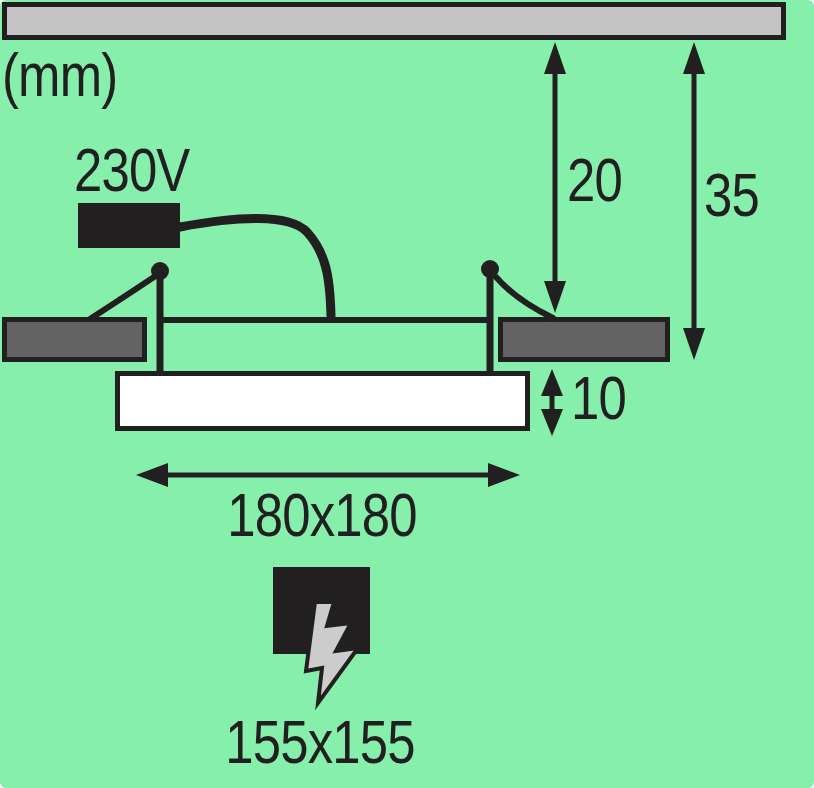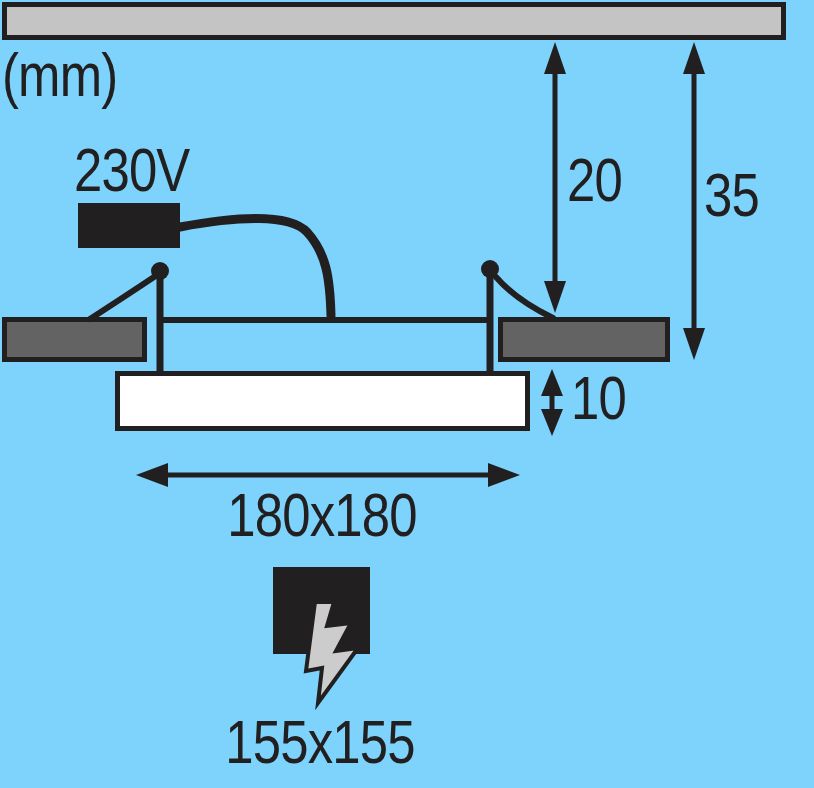--- a/index.html
+++ b/index.html
@@ -1,18 +1,18 @@
 <!DOCTYPE html>
 <html><head>
 <meta charset="utf-8">
 <style>
   html,body{margin:0;padding:0;background:#ffffff;}
   #stage{
-    position:relative;width:814px;height:788px;background:#7dd3fc;
-    font-family:"Liberation Sans", sans-serif;color:#221f20;overflow:hidden;
+    position:relative;width:814px;height:788px;background:#86efac;
+    font-family:"Liberation Sans", sans-serif;color:#221f20;overflow:hidden;border-radius:6px;
   }
   .abs{position:absolute;}
   
   .ceiling{
     left:2px;top:2px;width:774px;height:28px;
     background:#c4c4c4;border:5px solid #221f20;
   }
   .driver{
     left:78px;top:203px;width:102px;height:45px;background:#221f20;
   }

